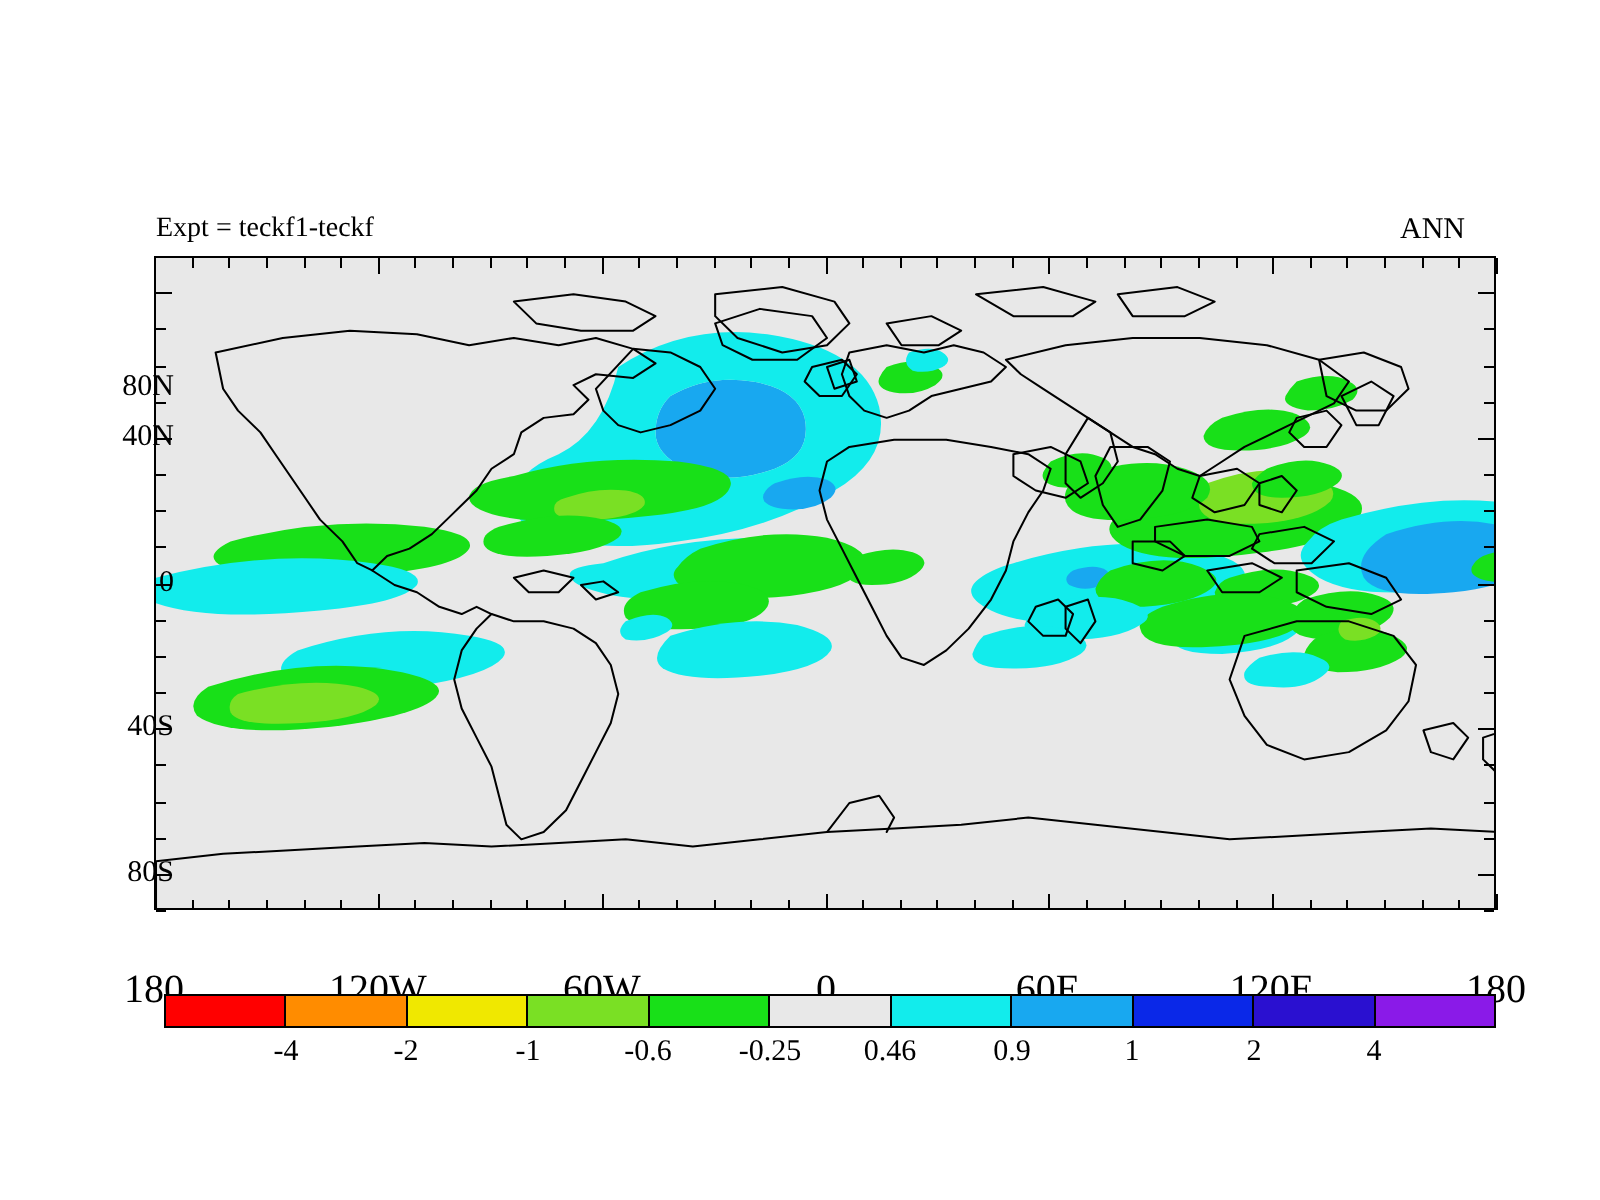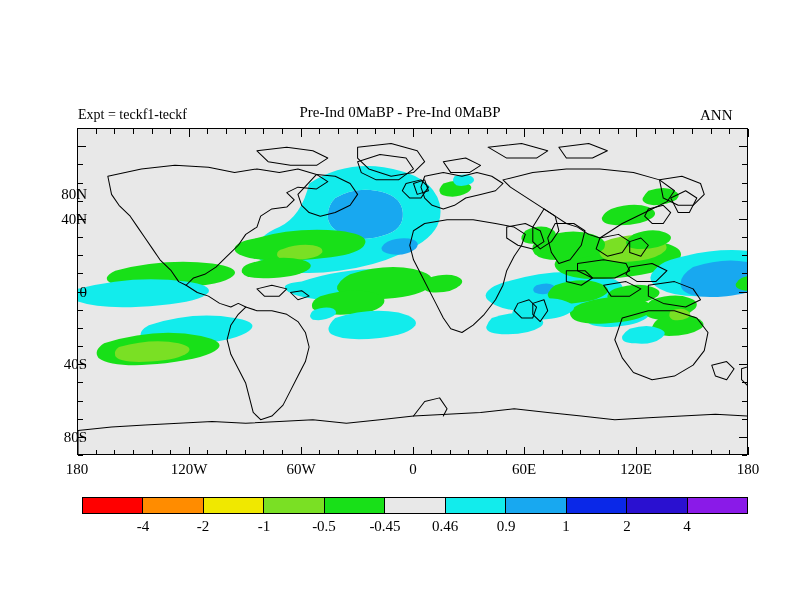--- a/index.html
+++ b/index.html
@@ -37,39 +37,38 @@
   .tick{position:absolute;background:#000;}
   .xtk{width:1px;height:5px;top:450px;}
   .xtk.maj{height:8px;top:447px;}
   .ytk{height:1px;width:5px;left:78px;}
   .ytk.maj{width:8px;left:78px;}
   .xtkT{width:1px;height:5px;top:129px;}
   .xtkT.maj{height:8px;top:129px;}
   .ytkR{height:1px;width:5px;left:742px;}
   .ytkR.maj{width:8px;left:739px;}
 
-  .xlab{position:absolute;top:461px;font-size:15px;transform:translateX(-50%);white-space:nowrap;}
+  .xlab{position:absolute;top:484px;font-size:20px;transform:translateX(-50%);white-space:nowrap;}
   .ylab{position:absolute;right:713px;font-size:15px;transform:translateY(-50%);white-space:nowrap;}
 
   
   #cbar{
     left:82px;top:497px;width:666px;height:17px;
     border:1px solid #000;box-sizing:border-box;display:flex;
   }
   #cbar .seg{flex:1 1 0;height:100%;}
   #cbar .seg + .seg{border-left:1px solid #000;}
   .cblab{position:absolute;top:518px;font-size:15px;transform:translateX(-50%);white-space:nowrap;}
 </style>
 </head>
 <body>
 
 <div id="stage">
 
   <div class="abs" id="expt">Expt = teckf1-teckf</div>
-  <div class="abs" id="case">Pre-Ind 0MaBP - Pre-Ind 0MaBP</div>
   <div class="abs" id="season">ANN</div>
 
   <div class="abs" id="mapbox">
     <svg id="mapsvg" viewBox="0 0 360 180" preserveAspectRatio="none">
       <g>
 
         <path d="M138 38 q10 -6 22 -4 q12 2 14 10 q2 10 -8 14 q-14 5 -24 0 q-8 -4 -8 -10 q0 -6 4 -10 z" fill="#18a8f0"></path>
         <path d="M128 34 q16 -10 34 -8 q22 2 26 16 q3 12 -10 20 q-14 9 -32 12 q-22 4 -36 0 q-12 -4 -12 -12
                  q0 -9 10 -14 q8 -4 20 -14 z" fill="#12ecec" opacity="0.0"></path>
         <path d="M124 30 q18 -12 40 -9 q26 4 30 20 q3 14 -12 23 q-18 11 -42 14 q-20 3 -34 -1
@@ -336,22 +335,22 @@
       <div class="seg" style="background: rgb(18, 236, 236);"></div>
       <div class="seg" style="background: rgb(24, 168, 240);"></div>
       <div class="seg" style="background: rgb(10, 40, 232);"></div>
       <div class="seg" style="background: rgb(42, 16, 208);"></div>
       <div class="seg" style="background: rgb(138, 26, 232);"></div>
     </div>
   <div id="cblabels">
       <div class="cblab" style="left: 143px;">-4</div>
       <div class="cblab" style="left: 203px;">-2</div>
       <div class="cblab" style="left: 264px;">-1</div>
-      <div class="cblab" style="left: 324px;">-0.5</div>
-      <div class="cblab" style="left: 385px;">-0.45</div>
+      <div class="cblab" style="left: 324px;">-0.6</div>
+      <div class="cblab" style="left: 385px;">-0.25</div>
       <div class="cblab" style="left: 445px;">0.46</div>
       <div class="cblab" style="left: 506px;">0.9</div>
       <div class="cblab" style="left: 566px;">1</div>
       <div class="cblab" style="left: 627px;">2</div>
       <div class="cblab" style="left: 687px;">4</div>
     </div>
 
 </div>
 
 </body></html>

